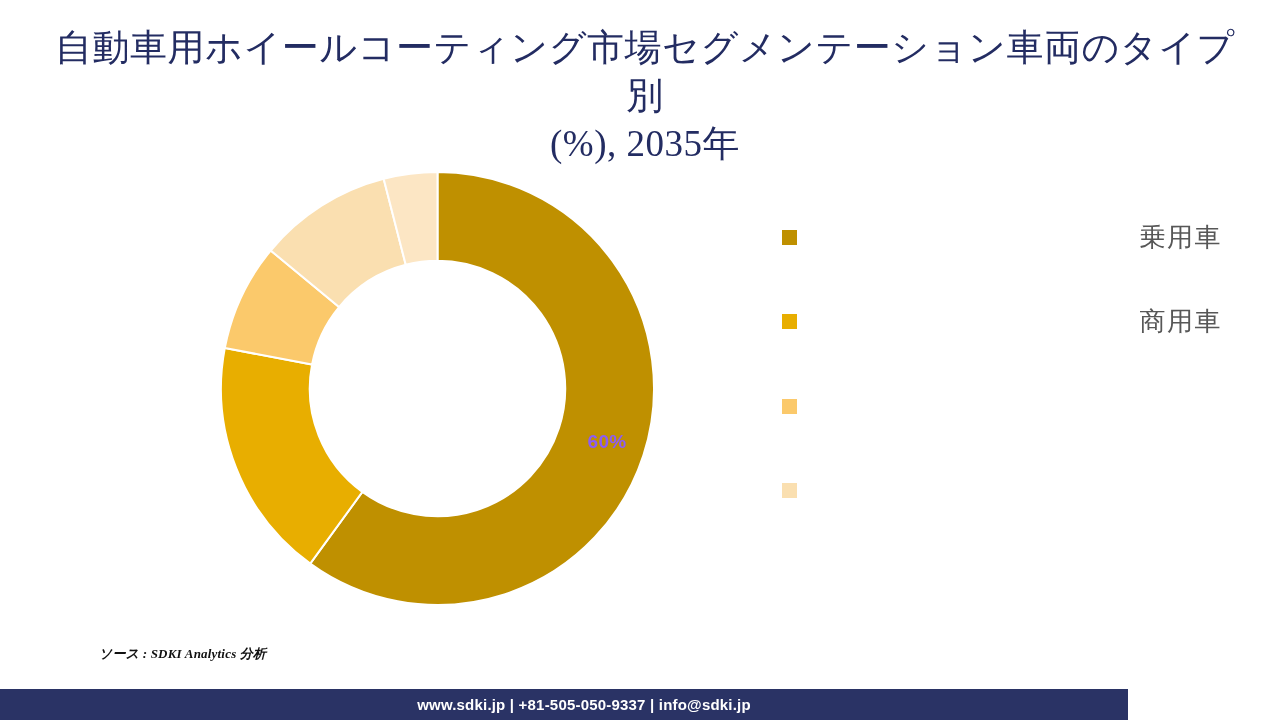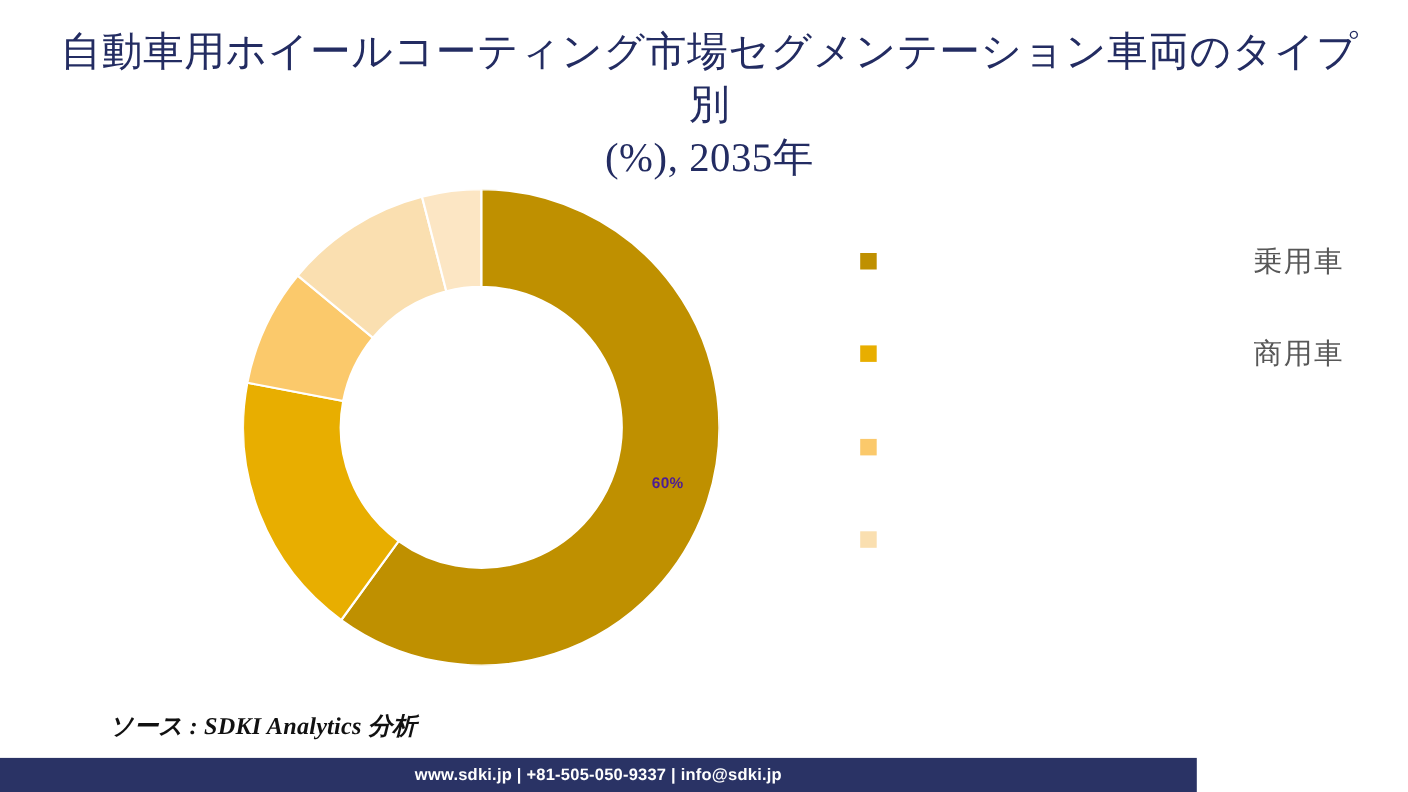--- a/index.html
+++ b/index.html
@@ -44,23 +44,23 @@
     display: block;
     width: 433px;
     height: 433px;
   }
   #donut-label-60 {
     position: absolute;
     left: 576px;
     top: 431px;
     width: 62px;
     text-align: center;
-    font-size: 14px;
+    font-size: 19px;
     font-weight: bold;
-    color: #4c1d95;
+    color: #8b5cf6;
     letter-spacing: 0.3px;
   }
 
   
   #legend {
     position: absolute;
     left: 782px;
     top: 195px;
     width: 440px;
   }
@@ -83,38 +83,39 @@
     letter-spacing: 1.5px;
     white-space: nowrap;
   }
 
   
   #source-note {
     position: absolute;
     left: 99px;
     top: 645px;
     font-family: "Liberation Serif", serif;
-    font-size: 22px;
+    font-size: 13px;
     font-weight: bold;
     font-style: italic;
     color: #111111;
     letter-spacing: 0.2px;
   }
 
   
   #footer-bar {
     position: absolute;
     left: 0;
     top: 689px;
     width: 1088px;
     height: 31px;
     background: #2a3365;
     display: flex;
     align-items: center;
     justify-content: center;
+    padding-left: 40px;
   }
   #footer-text {
     font-family: "Liberation Sans", sans-serif;
     font-size: 15px;
     font-weight: bold;
     color: #ffffff;
     letter-spacing: 0.2px;
   }
 </style>
 </head>

